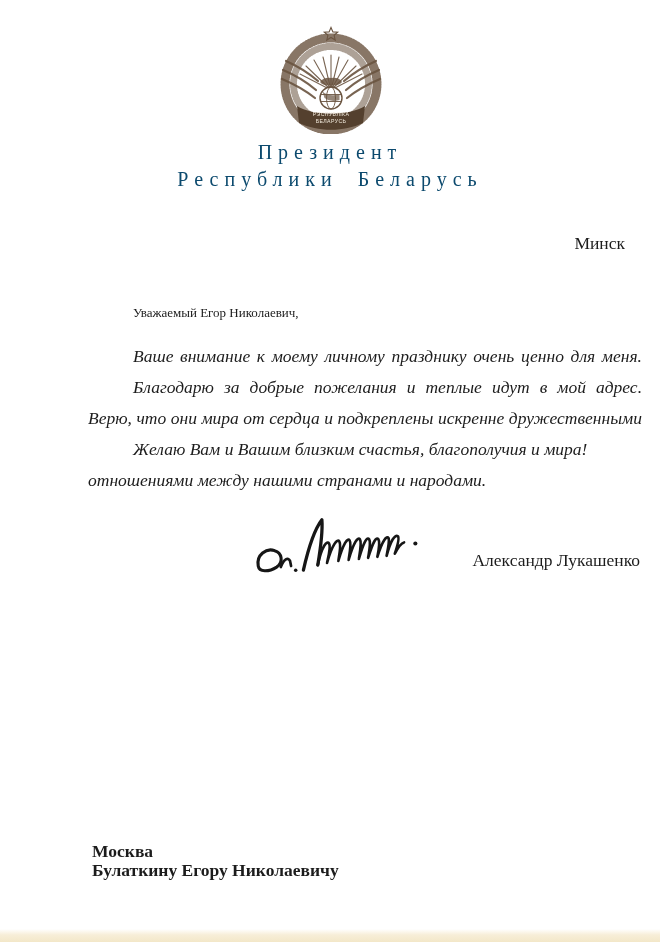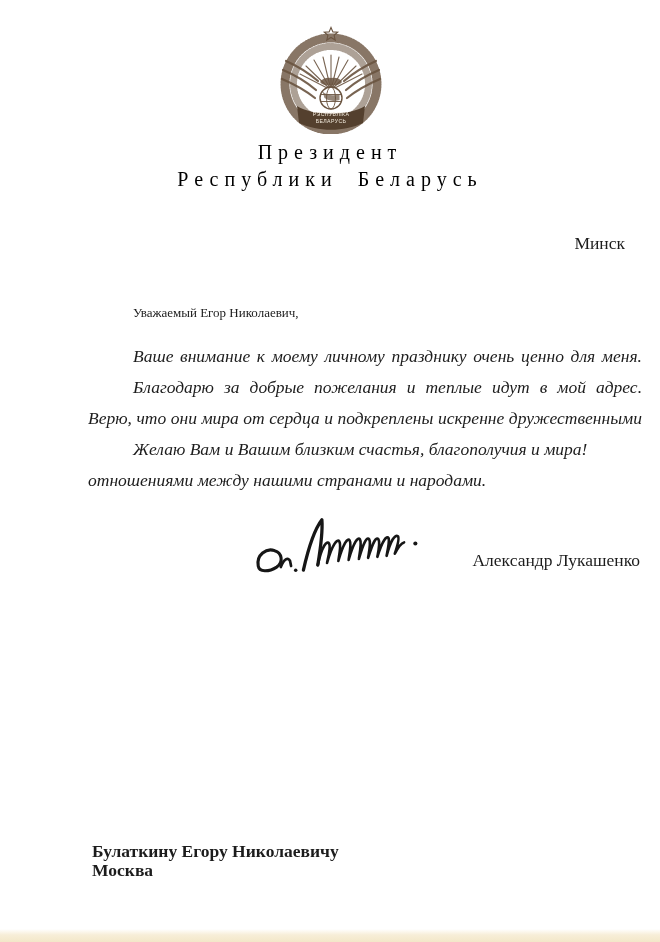--- a/index.html
+++ b/index.html
@@ -20,21 +20,21 @@
   }
   .emblem{
     position:absolute;left:276px;top:26px;
     width:110px;height:108px;
   }
   .title{
     position:absolute;left:0;width:660px;
     text-align:center;
     font-size:20px;
     letter-spacing:6px;
-    color:#000000;
+    color:#0c4a6e;
   }
   .title.l1{top:141px;}
   .title.l2{top:168px;word-spacing:9px;}
   .city{
     position:absolute;top:233px;right:35px;
     font-size:17.5px;
   }
   .salutation{
     position:absolute;left:88px;top:297px;width:554px;
     font-size:13px;line-height:31px;
@@ -130,19 +130,19 @@
     <path d="M30 59 C33 51 37 49 39 53 L40 58" stroke-width="2.6"></path>
     <circle cx="44.5" cy="62" r="1.7" fill="#161616" stroke="none"></circle>
     <path d="M52 62 C57 40 63 22 70 13 C71 26 68 45 66 57" stroke-width="3.2"></path>
     <path d="M66 57 C70 38 75 33 77 36 C79 39 76 50 75 55 C80 37 85 31 87 34 C89 37 87 47 86 53 C91 36 95 30 97 33 C99 36 97 46 96 52 C101 35 105 29 107 32 C109 35 107 45 106 51 C111 34 114 29 116 32 C118 35 116 44 115 50 C120 34 123 29 125 32 C127 35 125 44 124 49 C129 33 133 28 135 31 C136 34 134 43 133 48 C137 33 141 27 144 29 C146 31 143 40 141 46 Q146 36 150 35" stroke-width="2.6"></path>
     <circle cx="161" cy="36" r="2" fill="#161616" stroke="none"></circle>
   </svg>
 
   <div class="signature-name">Александр Лукашенко</div>
 
   <div class="addressee">
+    <div>Москва</div>
     <div>Булаткину Егору Николаевичу</div>
-    <div>Москва</div>
   </div>
 
   <div class="scan-band"></div>
 
 </div>
 
 </body></html>

